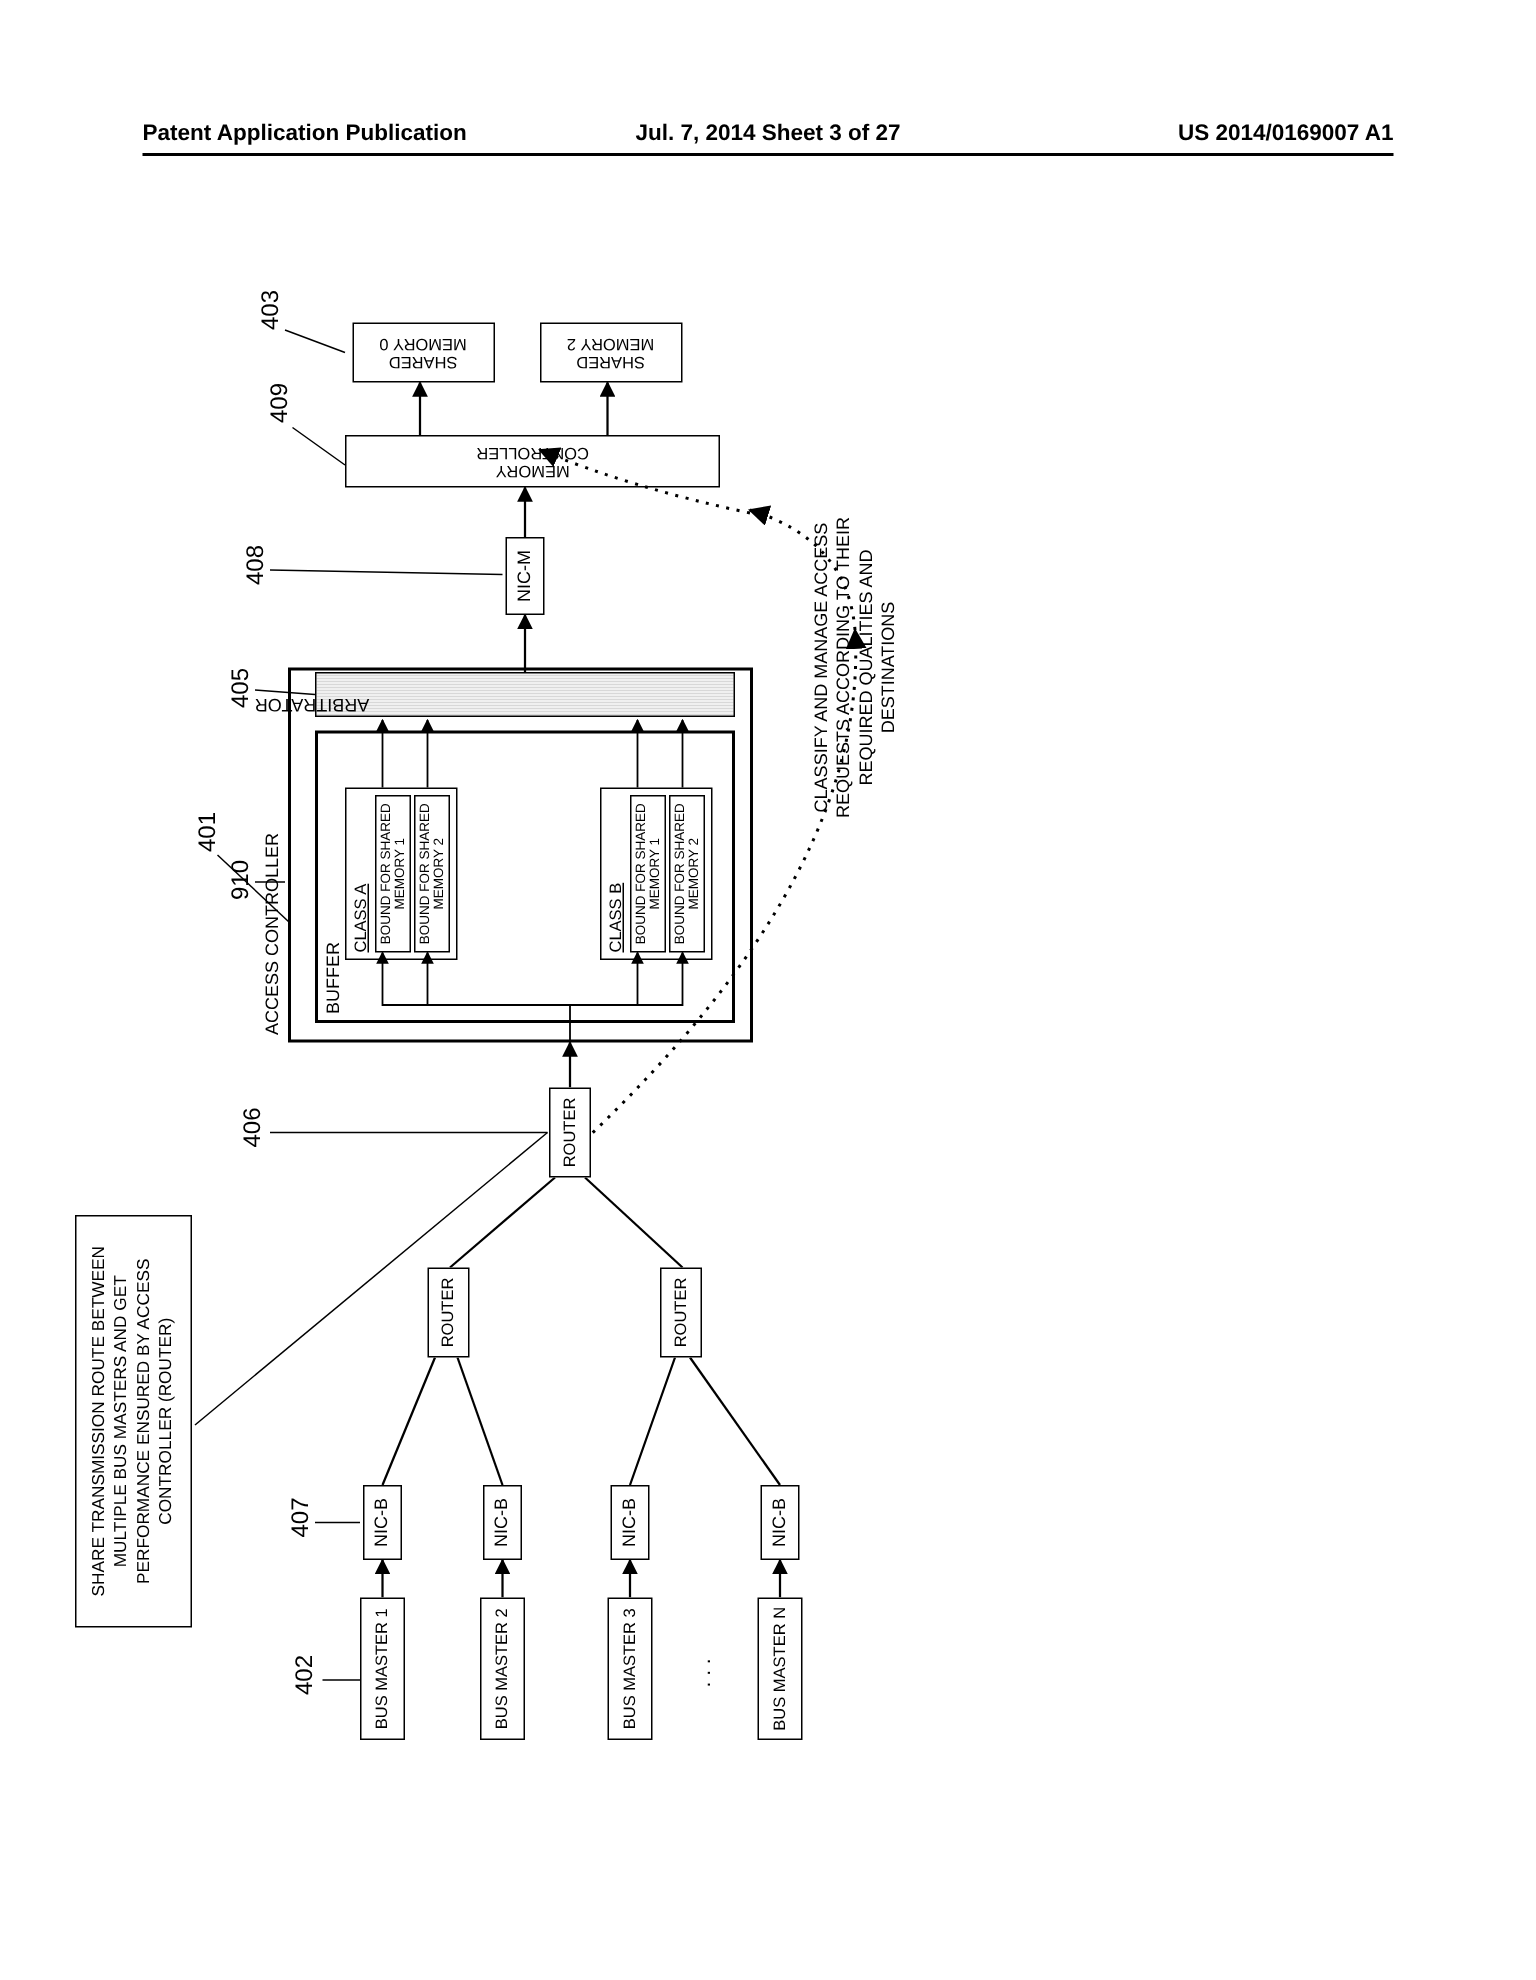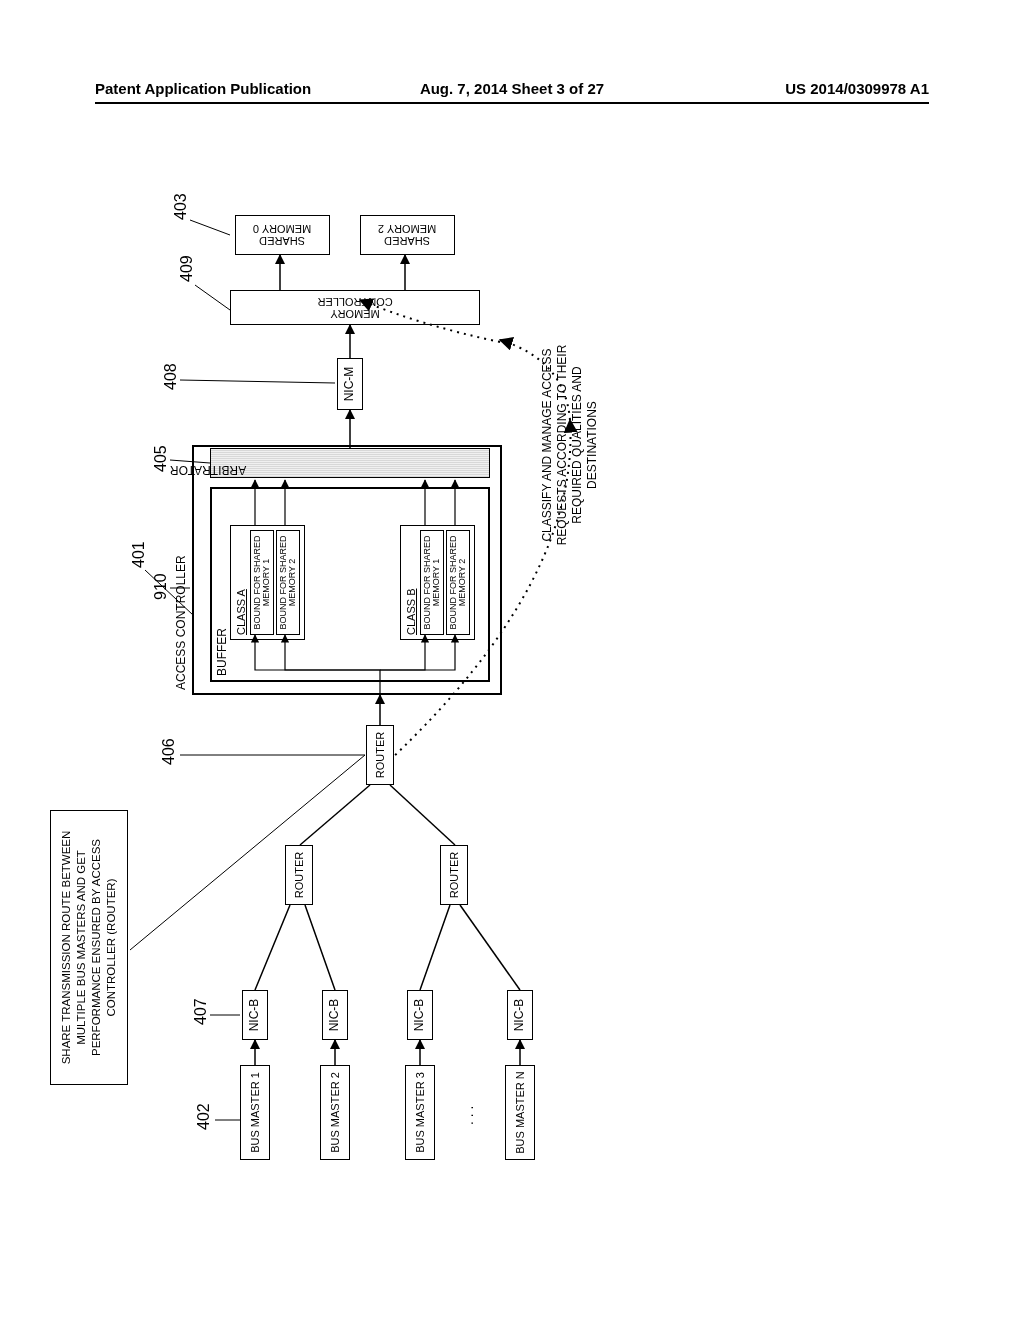--- a/index.html
+++ b/index.html
@@ -124,22 +124,22 @@
     position: absolute;
     font-size: 12px;
   }
   .dots { position:absolute; font-size:14px; }
 </style>
 </head>
 <body>
 
 <div class="header">
   <span>Patent Application Publication</span>
-  <span class="mid">Aug. 7, 2014  Sheet 3 of 27</span>
-  <span>US 2014/0309978 A1</span>
+  <span class="mid">Jul. 7, 2014  Sheet 3 of 27</span>
+  <span>US 2014/0169007 A1</span>
 </div>
 <div class="rule"></div>
 
 <div class="figure-area">
 
   <div class="diagram">
 
     <svg class="wire">
       <defs>
         <marker id="ah" viewBox="0 0 10 10" refX="9" refY="5" markerWidth="7" markerHeight="7" orient="auto">

